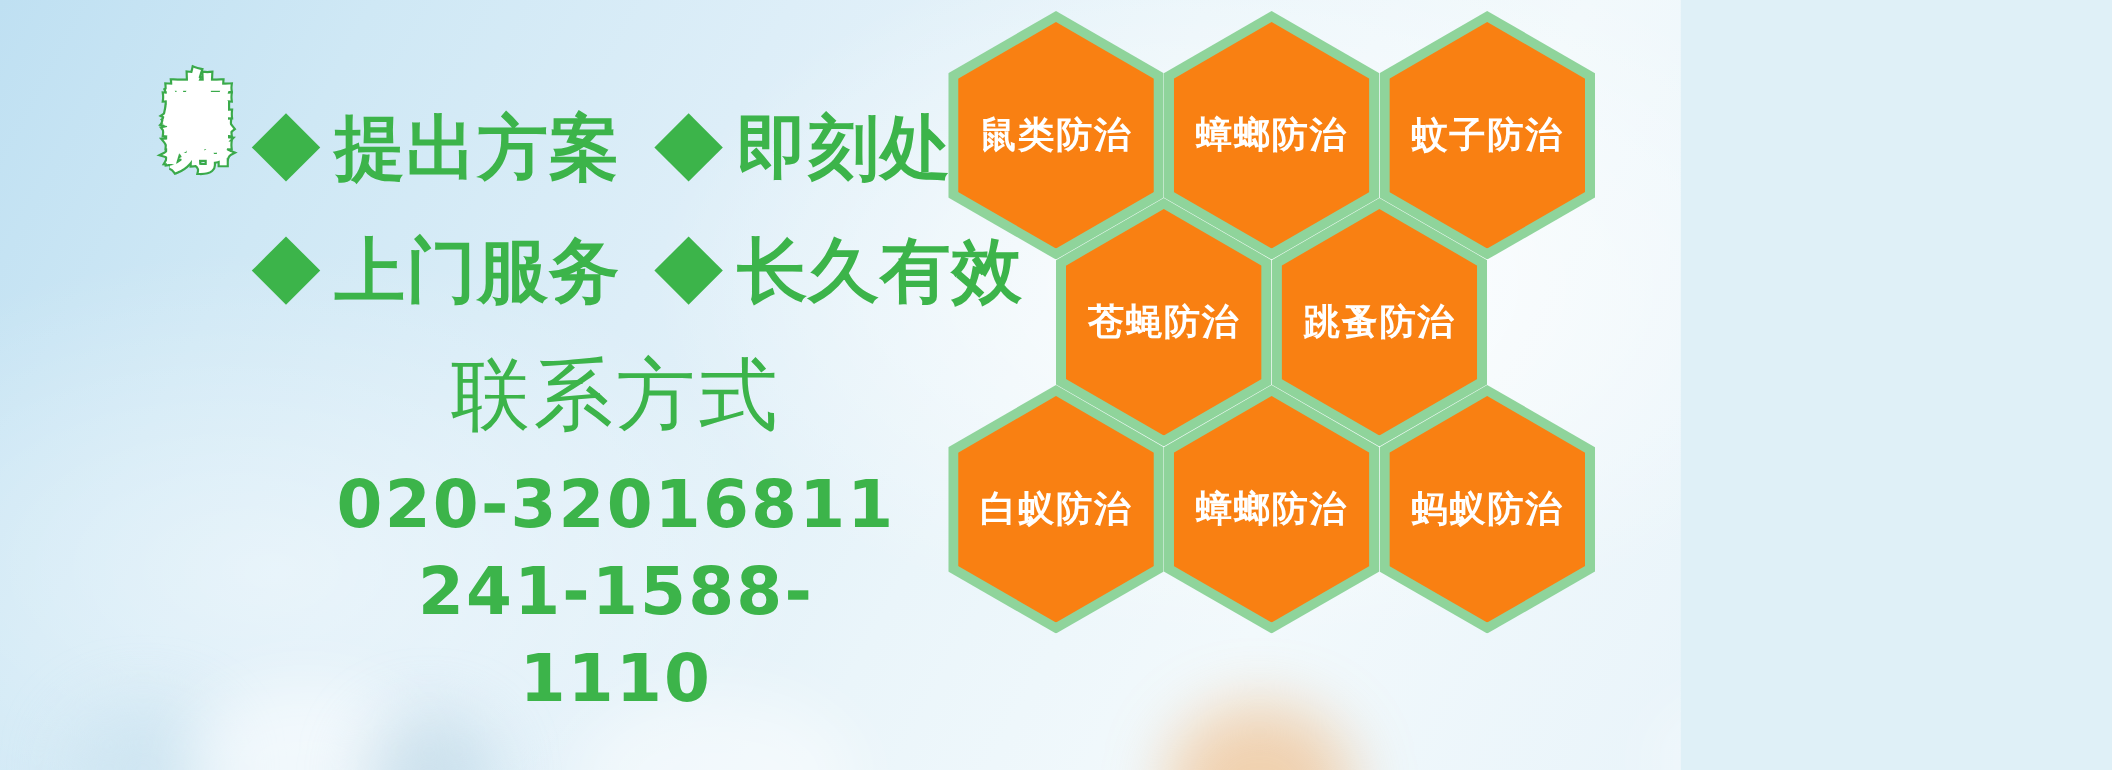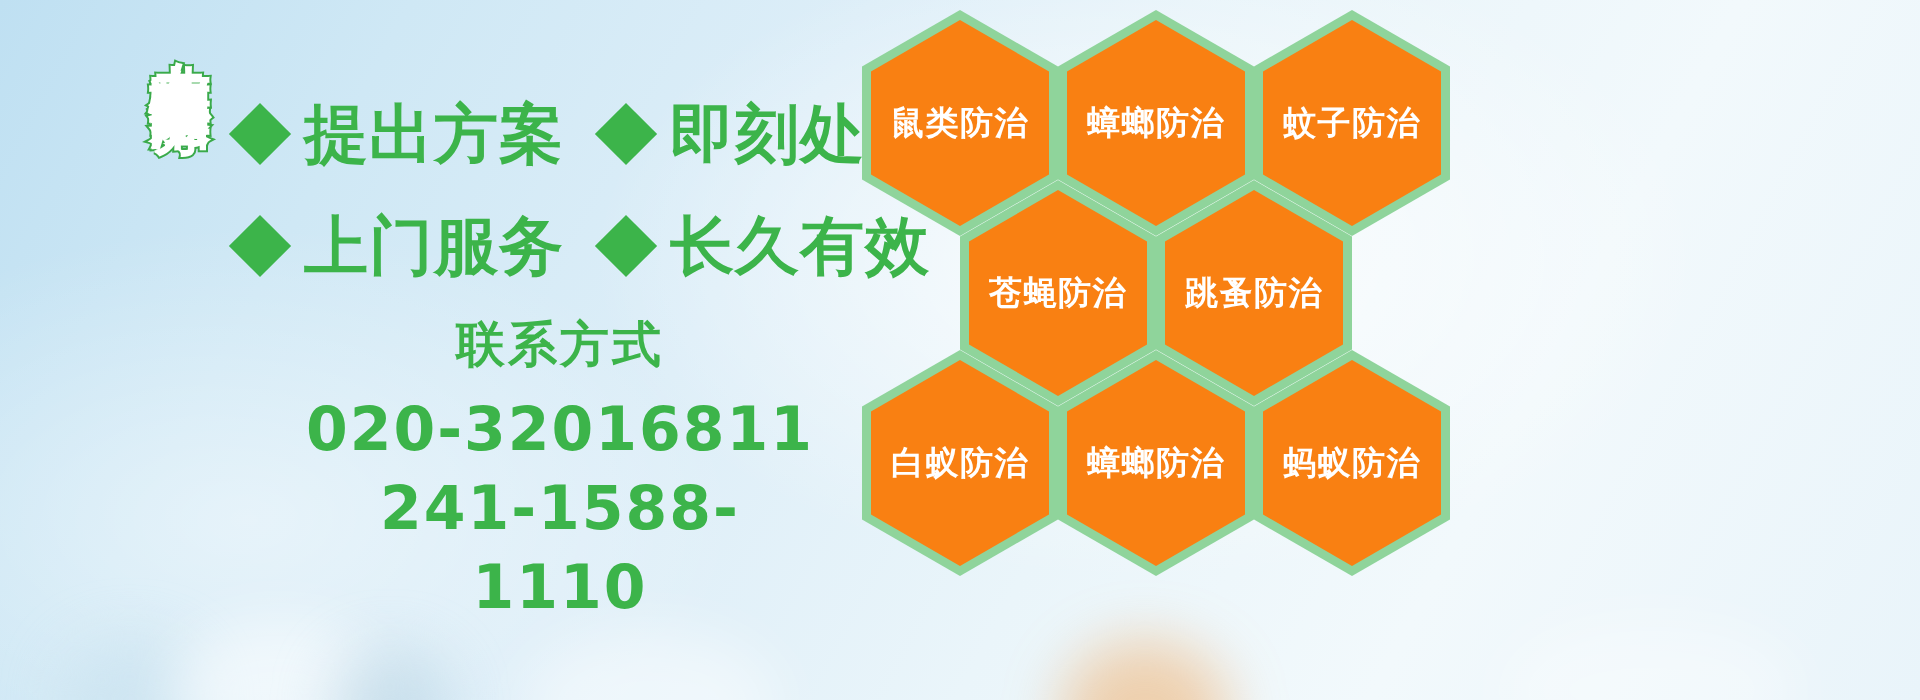--- a/index.html
+++ b/index.html
@@ -4,21 +4,21 @@
 <style>
   * { margin:0; padding:0; box-sizing:border-box; }
   html,body { width:1920px; height:700px; }
   body {
     font-family:"Liberation Sans","DejaVu Sans",sans-serif;
     background:#dff0f7;
     overflow:hidden;
   }
   .banner {
     position:relative;
-    width:1920px; height:700px;
+    width:1528px; height:700px;
     background:
       radial-gradient(ellipse 900px 520px at 1150px 260px, rgba(255,255,255,0.85) 0%, rgba(255,255,255,0.0) 62%),
       radial-gradient(ellipse 700px 420px at 250px 520px, rgba(255,255,255,0.45) 0%, rgba(255,255,255,0) 70%),
       linear-gradient(118deg,#bfe0f2 0%,#cfe8f5 18%,#ddeef8 38%,#eaf5fa 58%,#f2f9fc 76%,#e9f4fa 100%);
     overflow:hidden;
   }
   
   .blob { position:absolute; border-radius:50%; filter:blur(28px); pointer-events:none; }
   .blob-a { left:170px; bottom:-70px; width:220px; height:150px; background:rgba(255,255,255,.55); }
   .blob-b { left:330px; bottom:-60px; width:120px; height:110px; background:rgba(180,210,225,.55); }
@@ -66,21 +66,21 @@
     font-weight:700;
     color:#3cb44a;
     letter-spacing:1px;
     white-space:nowrap;
     font-family:"DejaVu Sans","Liberation Sans",sans-serif;
   }
 
   
   .contact { position:absolute; left:300px; top:312px; width:520px; text-align:center; }
   .contact-title {
-    font-size:49px; font-weight:700; color:#3cb44a; letter-spacing:3px;
+    font-size:72px; font-weight:400; color:#3cb44a; letter-spacing:3px;
     font-family:"DejaVu Sans","Liberation Sans",sans-serif;
     margin-bottom:12px;
   }
   .contact-phone {
     font-size:60px; font-weight:700; color:#3cb44a; letter-spacing:2px;
     line-height:1.32;
     font-family:"DejaVu Sans","Liberation Sans",sans-serif;
   }
 
   

